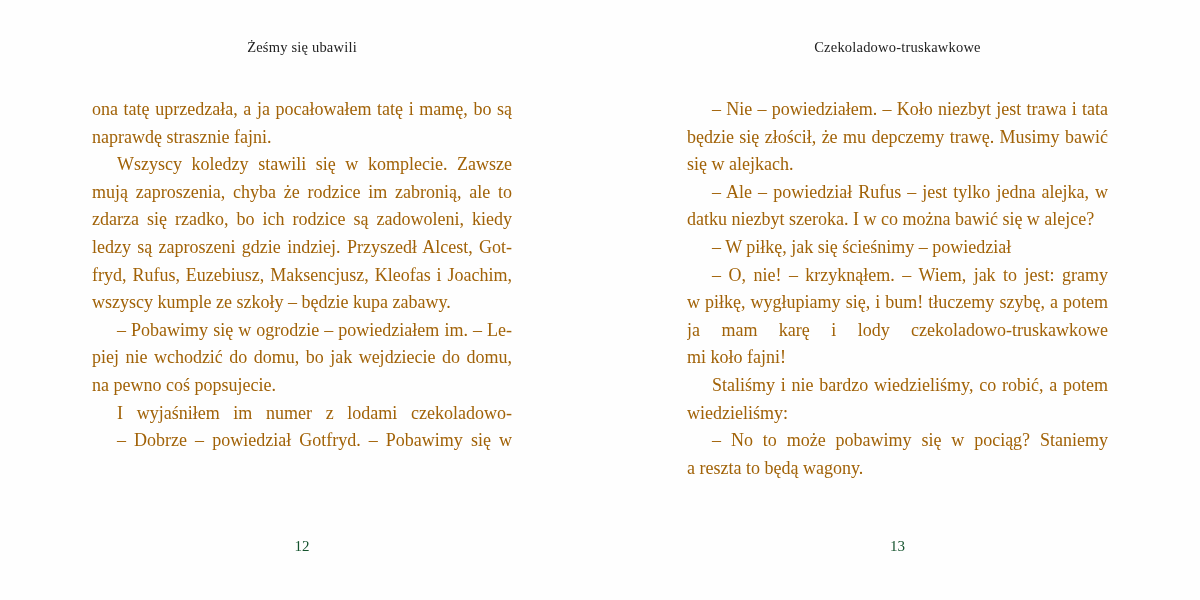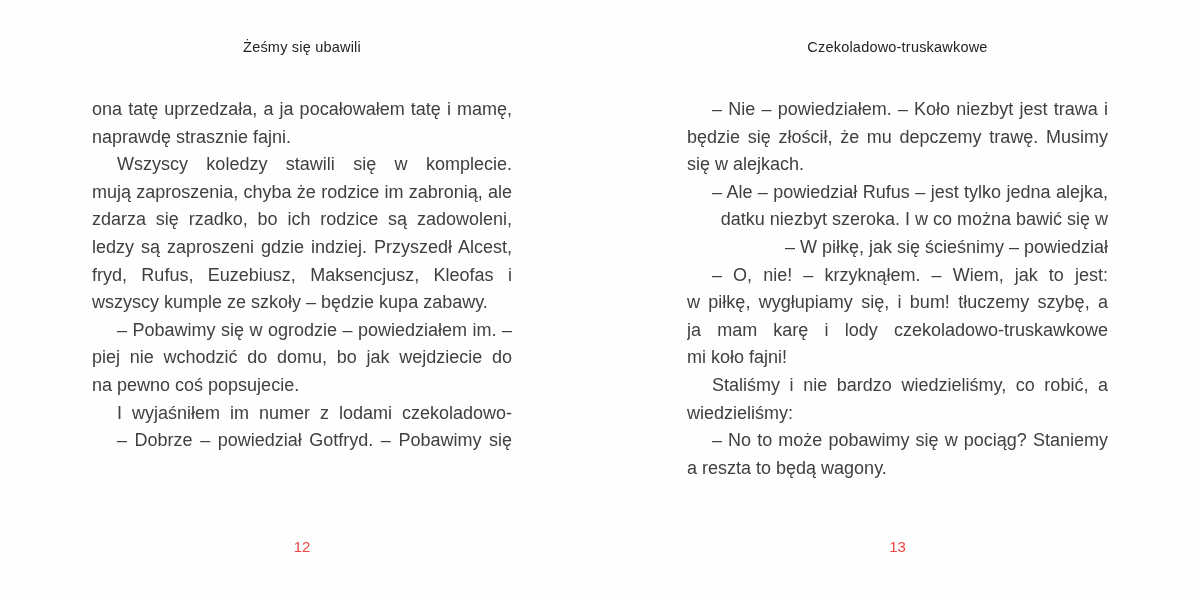--- a/index.html
+++ b/index.html
@@ -5,21 +5,21 @@
   html, body {
     margin: 0;
     padding: 0;
     background: #ffffff;
   }
   .spread {
     position: relative;
     width: 1200px;
     height: 600px;
     background: #fefefe;
-    font-family: Liberation Sans, sans-serif;
+    font-family: Liberation Serif, serif;
     color: #1a1a1a;
     overflow: hidden;
   }
   .page {
     position: absolute;
     top: 0;
     height: 100%;
   }
   .page-left  { left: 92px;  width: 420px; }
   .page-right { left: 687px; width: 421px; }
@@ -40,37 +40,37 @@
     left: 0;
     right: 0;
   }
   .line {
     font-size: 18px;
     line-height: 27.6px;
     height: 27.6px;
     overflow: hidden;
     text-align: justify;
     text-align-last: justify;
-    color: #404040;
+    color: #a16207;
   }
   .line.last {
-    text-align: right;
+    text-align: left;
     text-align-last: left;
   }
   .line.indent {
     text-indent: 25px;
   }
   .page-number {
     position: absolute;
     top: 538px;
     left: 0;
     right: 0;
     text-align: center;
     font-size: 15px;
-    color: #ef4444;
+    color: #14532d;
   }
 </style>
 </head>
 <body>
 
 <div class="spread">
 
   <div class="page page-left">
     <div class="running-head">Żeśmy się ubawili</div>
     <div class="text-block">

